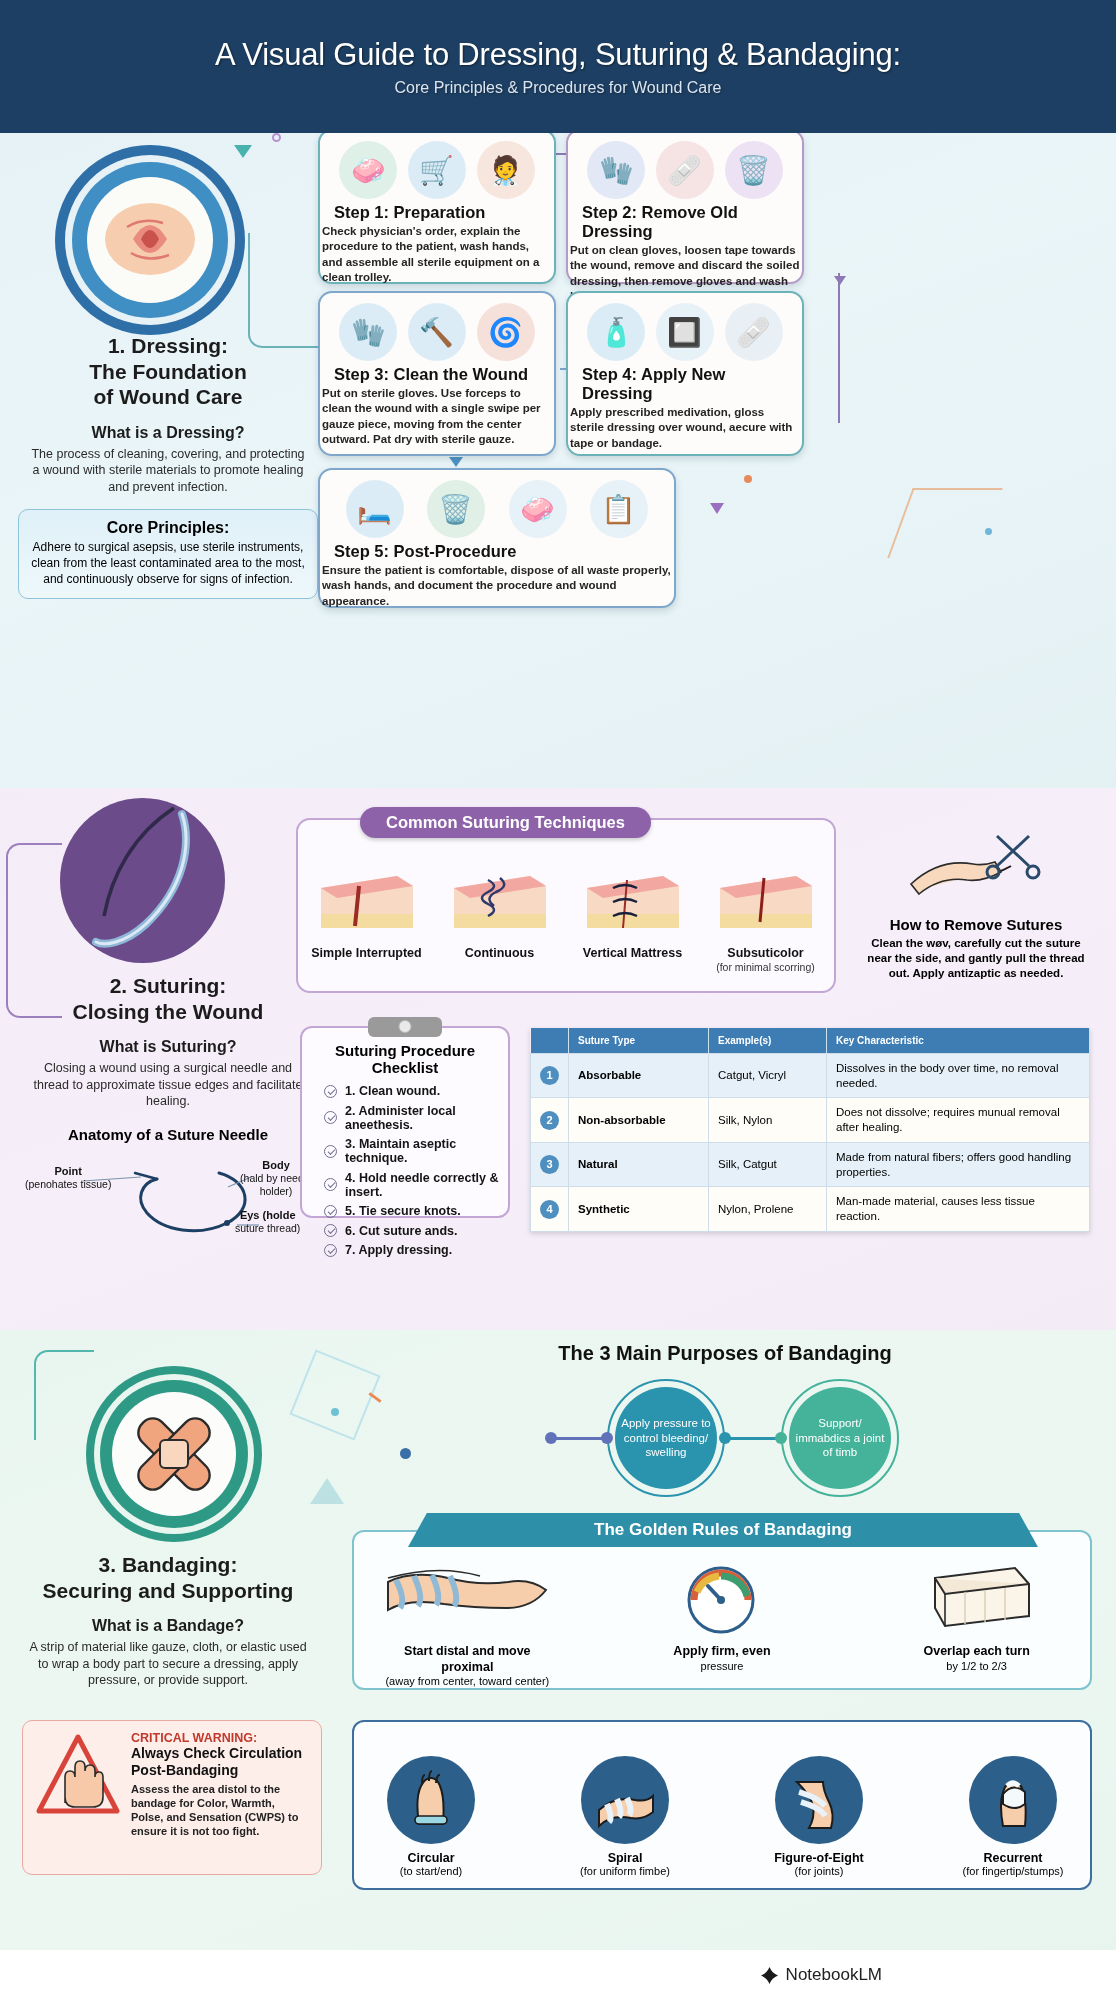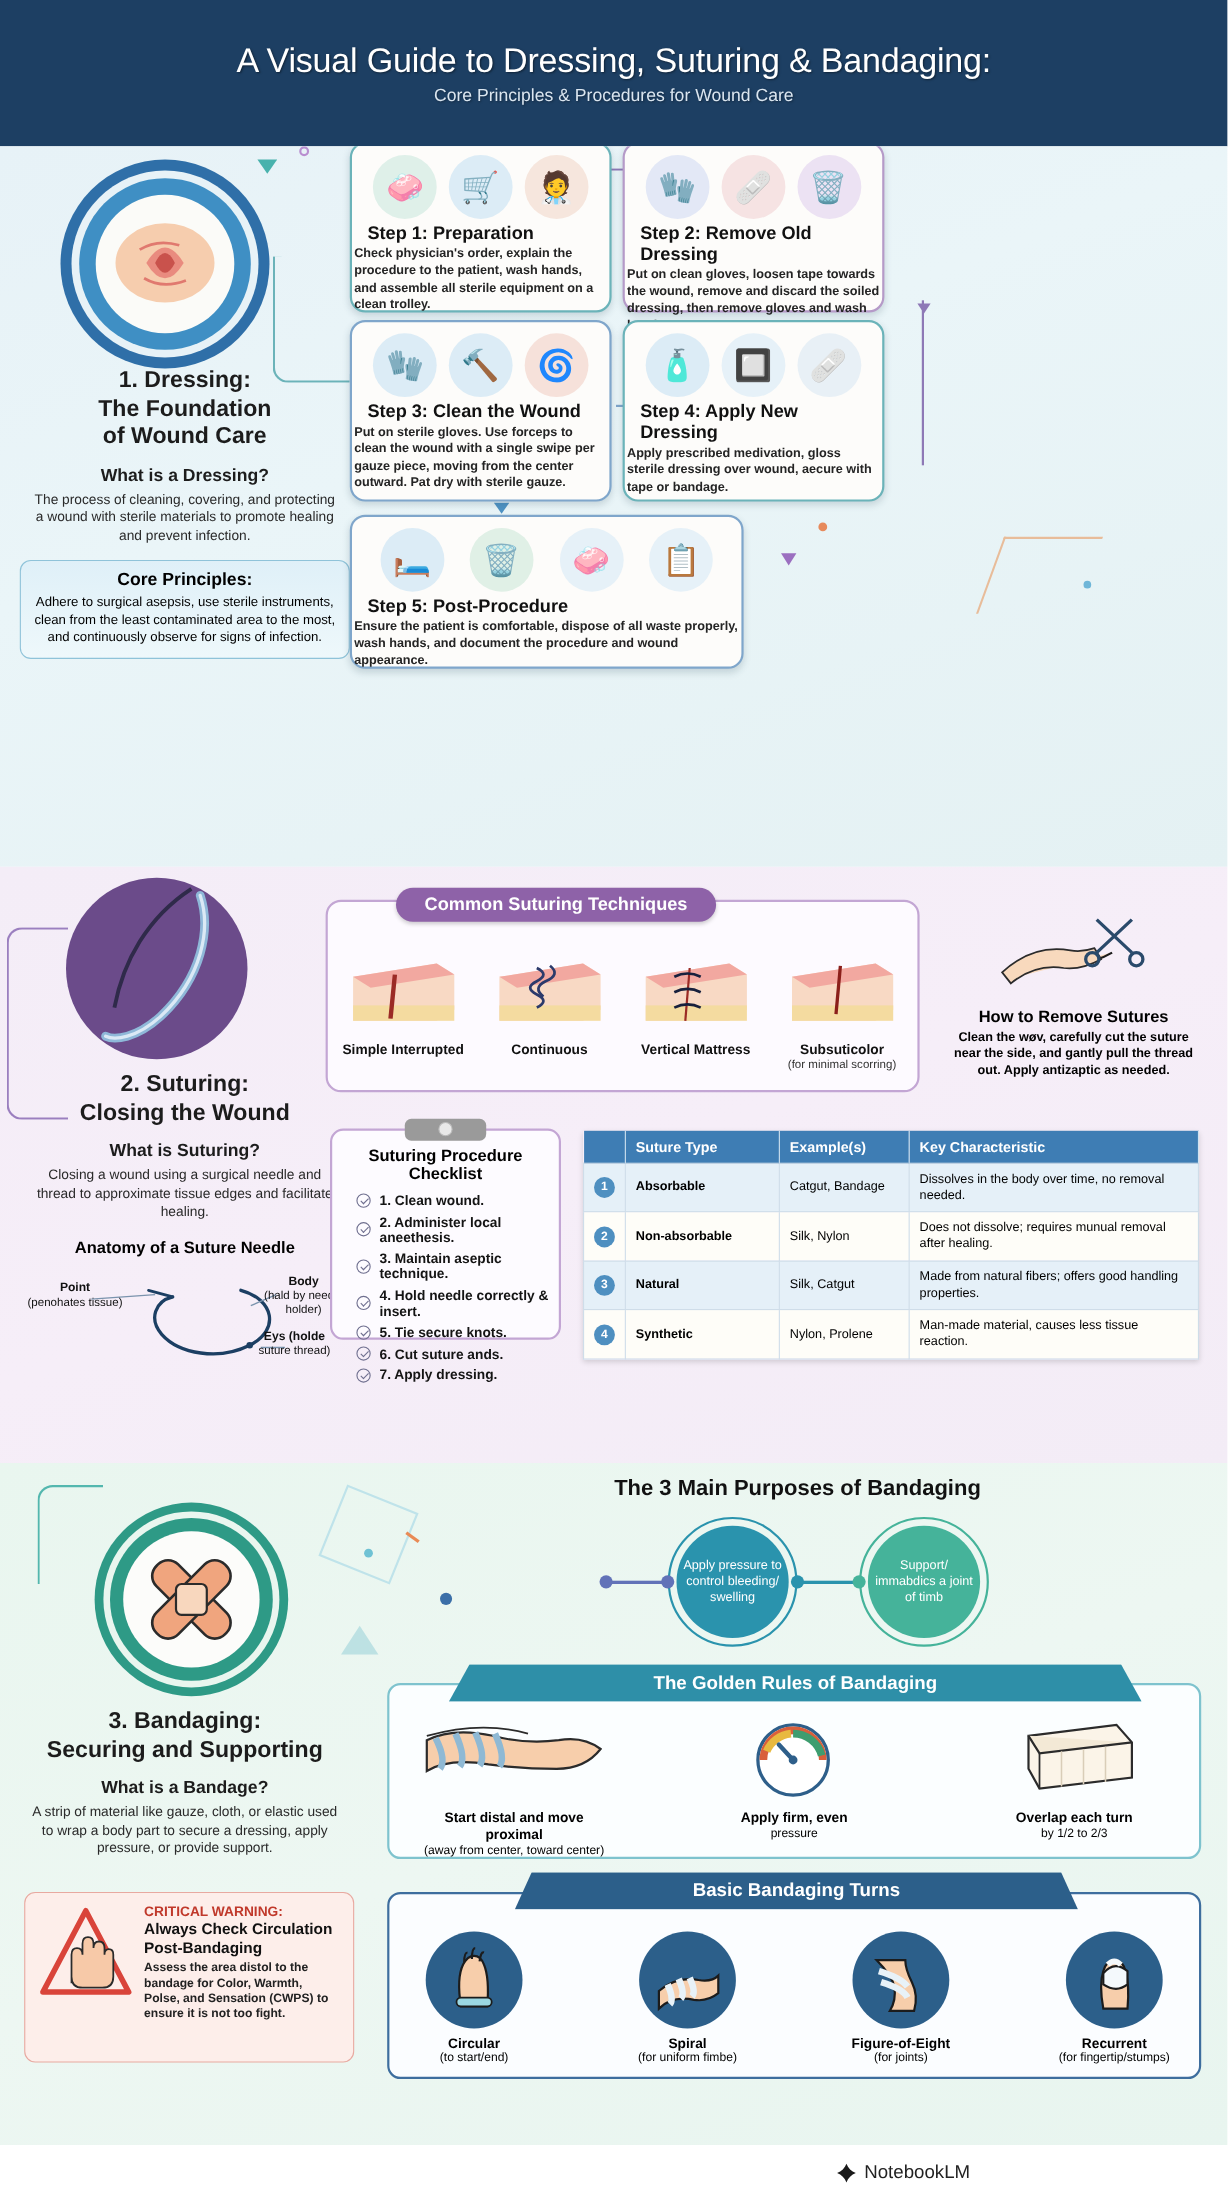--- a/index.html
+++ b/index.html
@@ -92,21 +92,21 @@
   }
   .clip-tab { position:absolute; width:74px;height:20px;background:#9a9a9a;border-radius:6px; top:-11px; left:50%; transform:translateX(-50%);}
   .clip-tab:after{content:"";position:absolute;width:11px;height:11px;border-radius:50%;background:#e9e9e9;border:1.5px solid #bbb;top:3px;left:50%;transform:translateX(-50%);}
   .clip-title{font-size:15px;font-weight:bold;text-align:center;margin-top:14px;}
   .clip-list{margin:8px 0 0 22px;}
   .clip-list li{list-style:none;display:flex;align-items:center;gap:8px;font-size:12.5px;font-weight:bold;margin-bottom:5.5px;color:#141414;}
   .chk{width:13px;height:13px;border:1.6px solid #6f6f8f;border-radius:50%;position:relative;flex:none;}
   .chk:after{content:"";position:absolute;width:6px;height:3px;border-left:1.7px solid #6f6f8f;border-bottom:1.7px solid #6f6f8f;transform:rotate(-45deg);top:3px;left:3px;}
 
   table.suture { position:absolute; border-collapse:collapse; font-size:11.5px; box-shadow:0 2px 5px rgba(0,0,0,.15);}
-  table.suture th { background:#3e7db4; color:#fff; font-size:13px; font-weight:bold; text-align:left;
+  table.suture th { background:#3e7db4; color:#fff; font-size:10px; font-weight:bold; text-align:left;
                     padding:7px 9px; border-right:1px solid #cfe2f0;}
   table.suture td { padding:7px 9px; border:1px solid #cfdde9; vertical-align:middle; line-height:1.28;}
   table.suture tr.odd td { background:#e5f0f8; }
   table.suture tr.even td { background:#fefdf8; }
   td.numcell { width:34px; text-align:center; }
   .numbadge{display:inline-block;width:19px;height:19px;line-height:19px;border-radius:50%;background:#4e8fc0;color:#fff;font-size:11px;font-weight:bold;text-align:center;}
   td.typecell{font-weight:bold;}
 
   .needle-title{font-size:15px;font-weight:bold;margin-top:16px;}
   .needle-diagram{position:relative;width:290px;height:100px;margin:4px auto 0;}
@@ -404,21 +404,21 @@
           <th style="width:34px;"></th>
           <th style="width:140px;">Suture Type</th>
           <th style="width:118px;">Example(s)</th>
           <th>Key Characteristic</th>
         </tr>
       </thead>
       <tbody>
         <tr class="odd">
           <td class="numcell"><span class="numbadge">1</span></td>
           <td class="typecell">Absorbable</td>
-          <td>Catgut, Bandage</td>
+          <td>Catgut, Vicryl</td>
           <td>Dissolves in the body over time, no removal needed.</td>
         </tr>
         <tr class="even">
           <td class="numcell"><span class="numbadge">2</span></td>
           <td class="typecell">Non-absorbable</td>
           <td>Silk, Nylon</td>
           <td>Does not dissolve; requires munual removal after healing.</td>
         </tr>
         <tr class="odd">
           <td class="numcell"><span class="numbadge">3</span></td>
@@ -541,23 +541,20 @@
           <path d="M46 20 L56 36 L140 26" fill="#f3e9d6" stroke="#2b2b2b" stroke-width="2"></path>
           <path d="M56 36 L56 68" stroke="#2b2b2b" stroke-width="1.6"></path>
           <path d="M76 34 L76 66 M96 32 L96 64 M116 30 L116 62" stroke="#d9cdb8" stroke-width="1.4"></path>
         </svg>
         <div class="rl">Overlap each turn</div>
         <div class="rs">by 1/2 to 2/3</div>
       </div>
     </div>
 
     <div class="turns-box" style="left:352px;top:390px;width:740px;height:170px;"></div>
-    <div class="banner dark" style="position:absolute;left:468px;top:372px;width:512px;">
-      <span>Basic Bandaging Turns</span>
-    </div>
     <div class="turns-grid" style="position:absolute;left:356px;top:406px;width:732px;">
       <div class="turn">
         <div class="tc">
           <svg width="64" height="64" viewBox="0 0 64 64">
             <path d="M20 56 q-4 -26 2 -38 q4 -8 10 -8 q6 0 9 8 q5 12 3 38 z" fill="#f7ceab" stroke="#1c1c1c" stroke-width="2"></path>
             <path d="M23 16 q0 -9 3 -9 M30 13 q0 -10 3 -10 M37 15 q1 -9 4 -8" stroke="#1c1c1c" stroke-width="2" fill="none"></path>
             <rect x="16" y="48" width="32" height="8" rx="4" fill="#9bd7e2" stroke="#1c1c1c" stroke-width="1.6"></rect>
           </svg>
         </div>
         <div class="tl">Circular</div>

